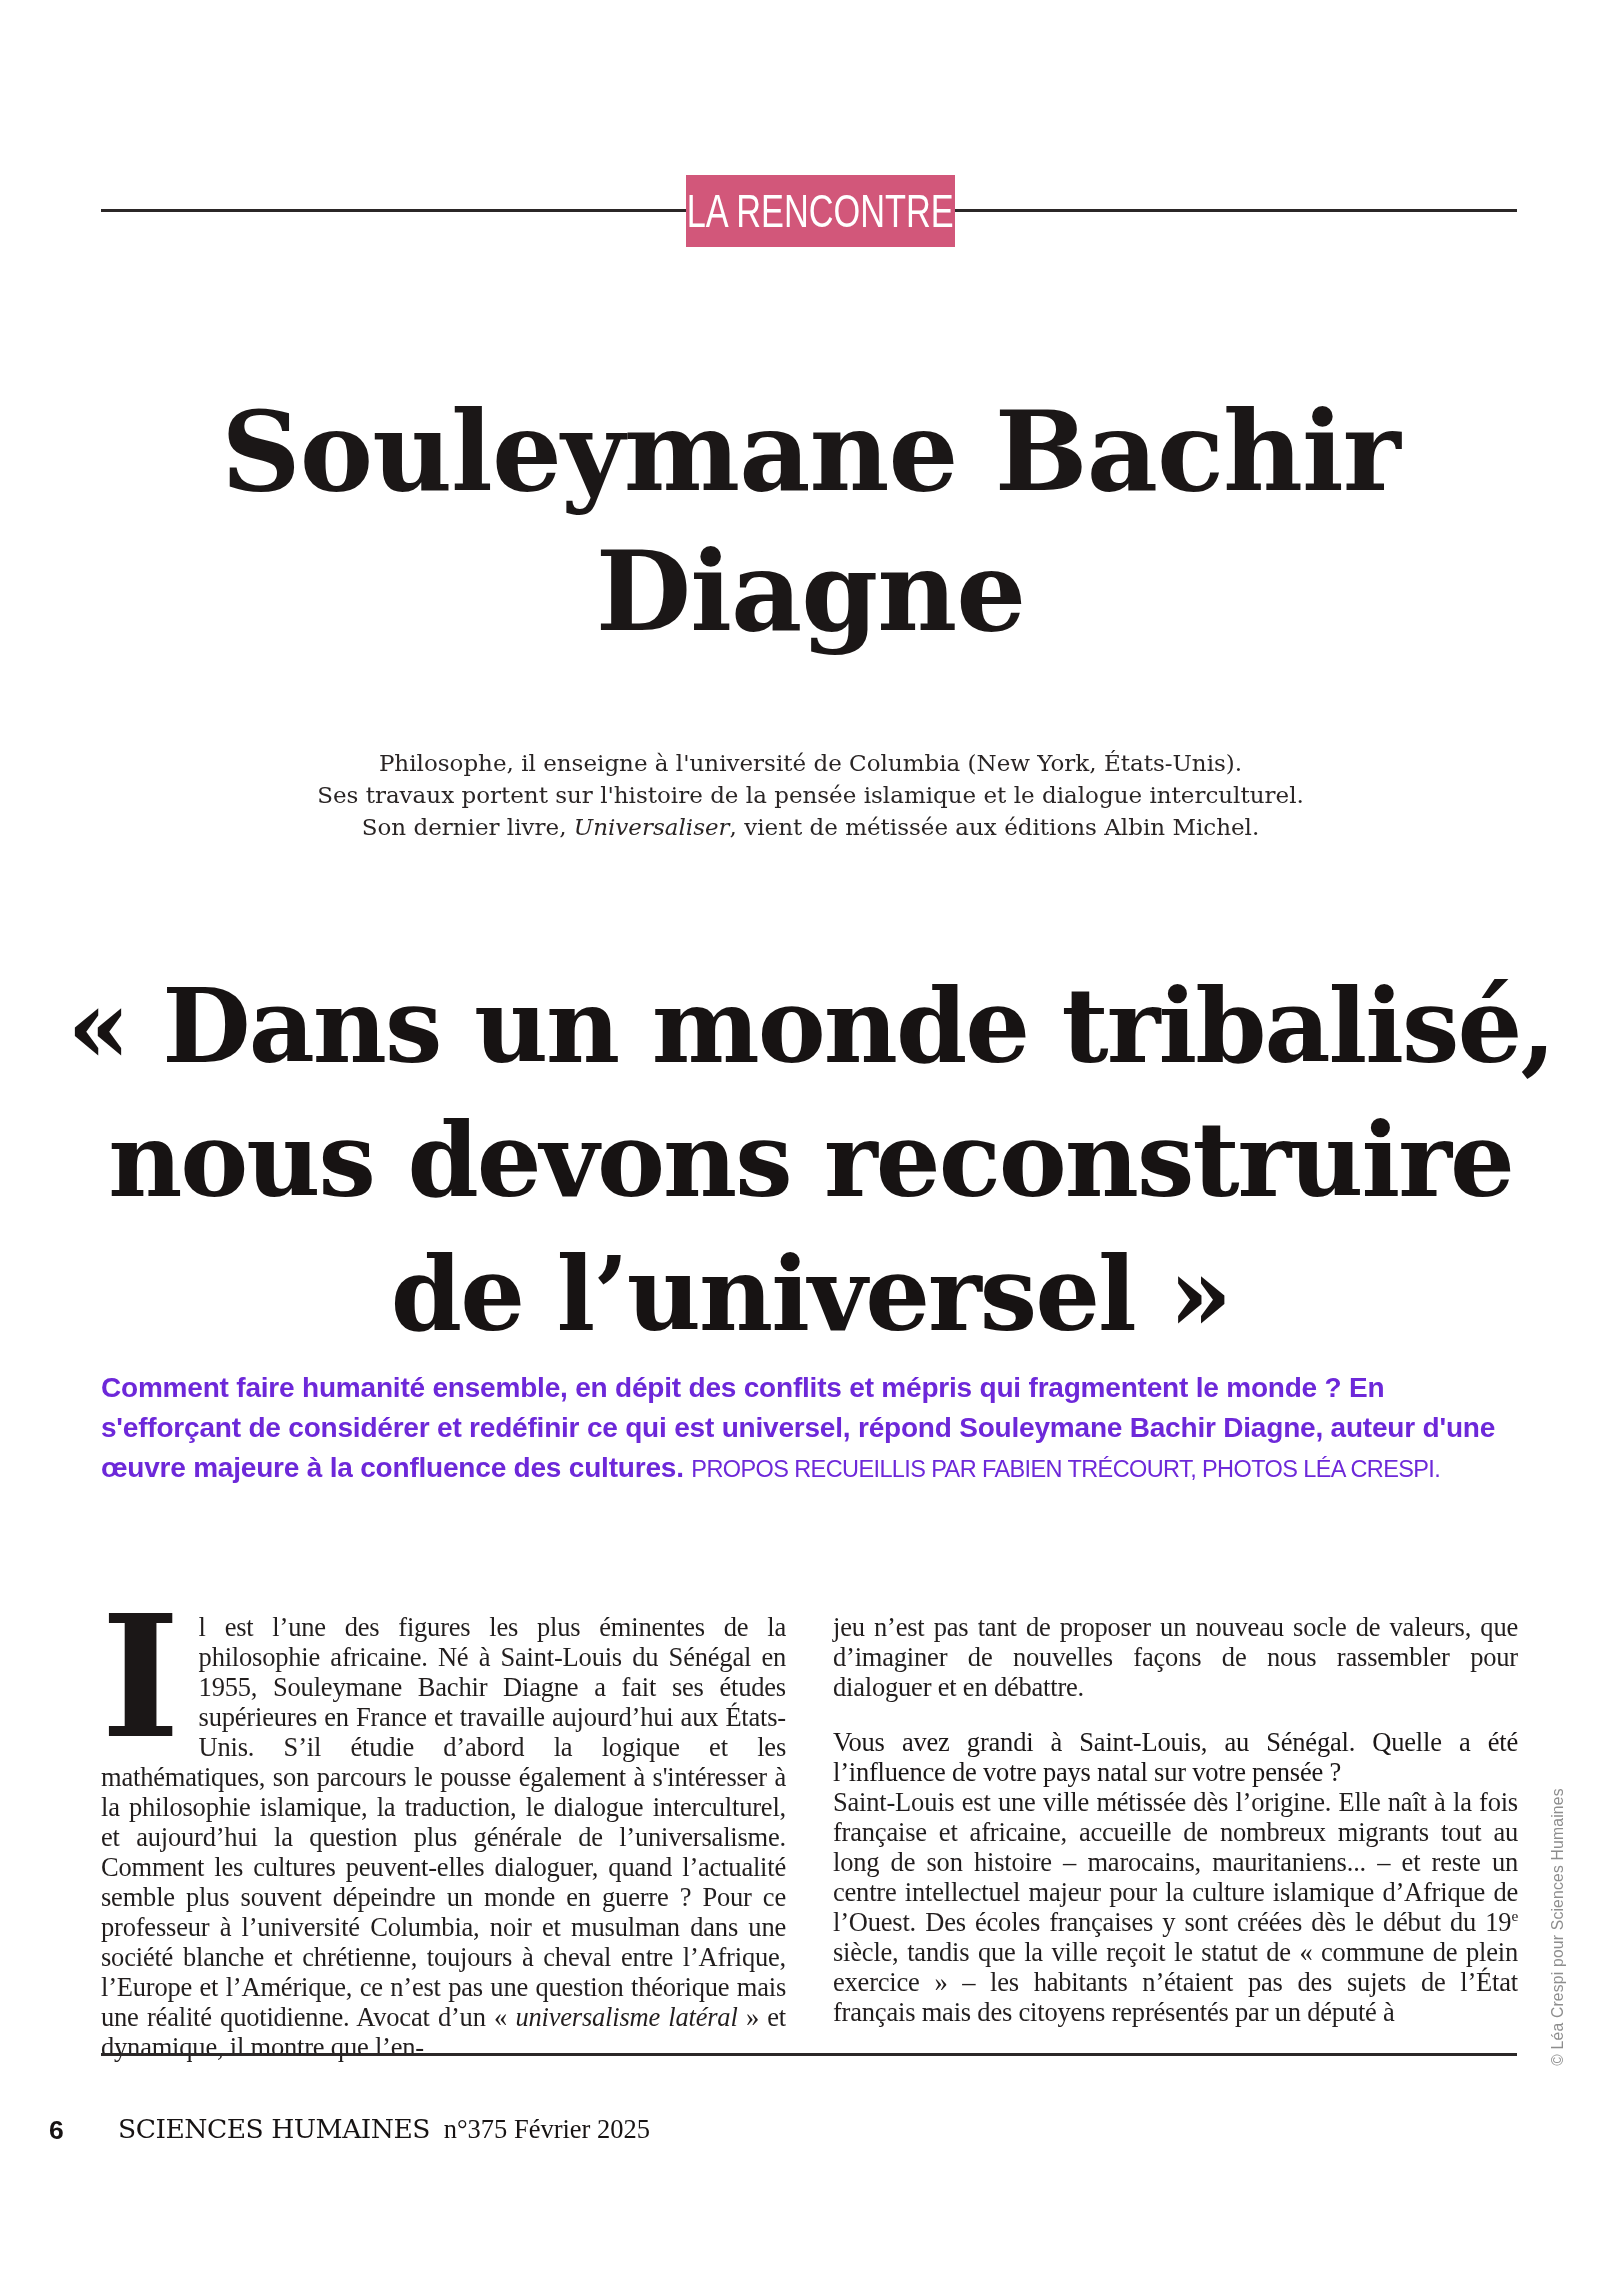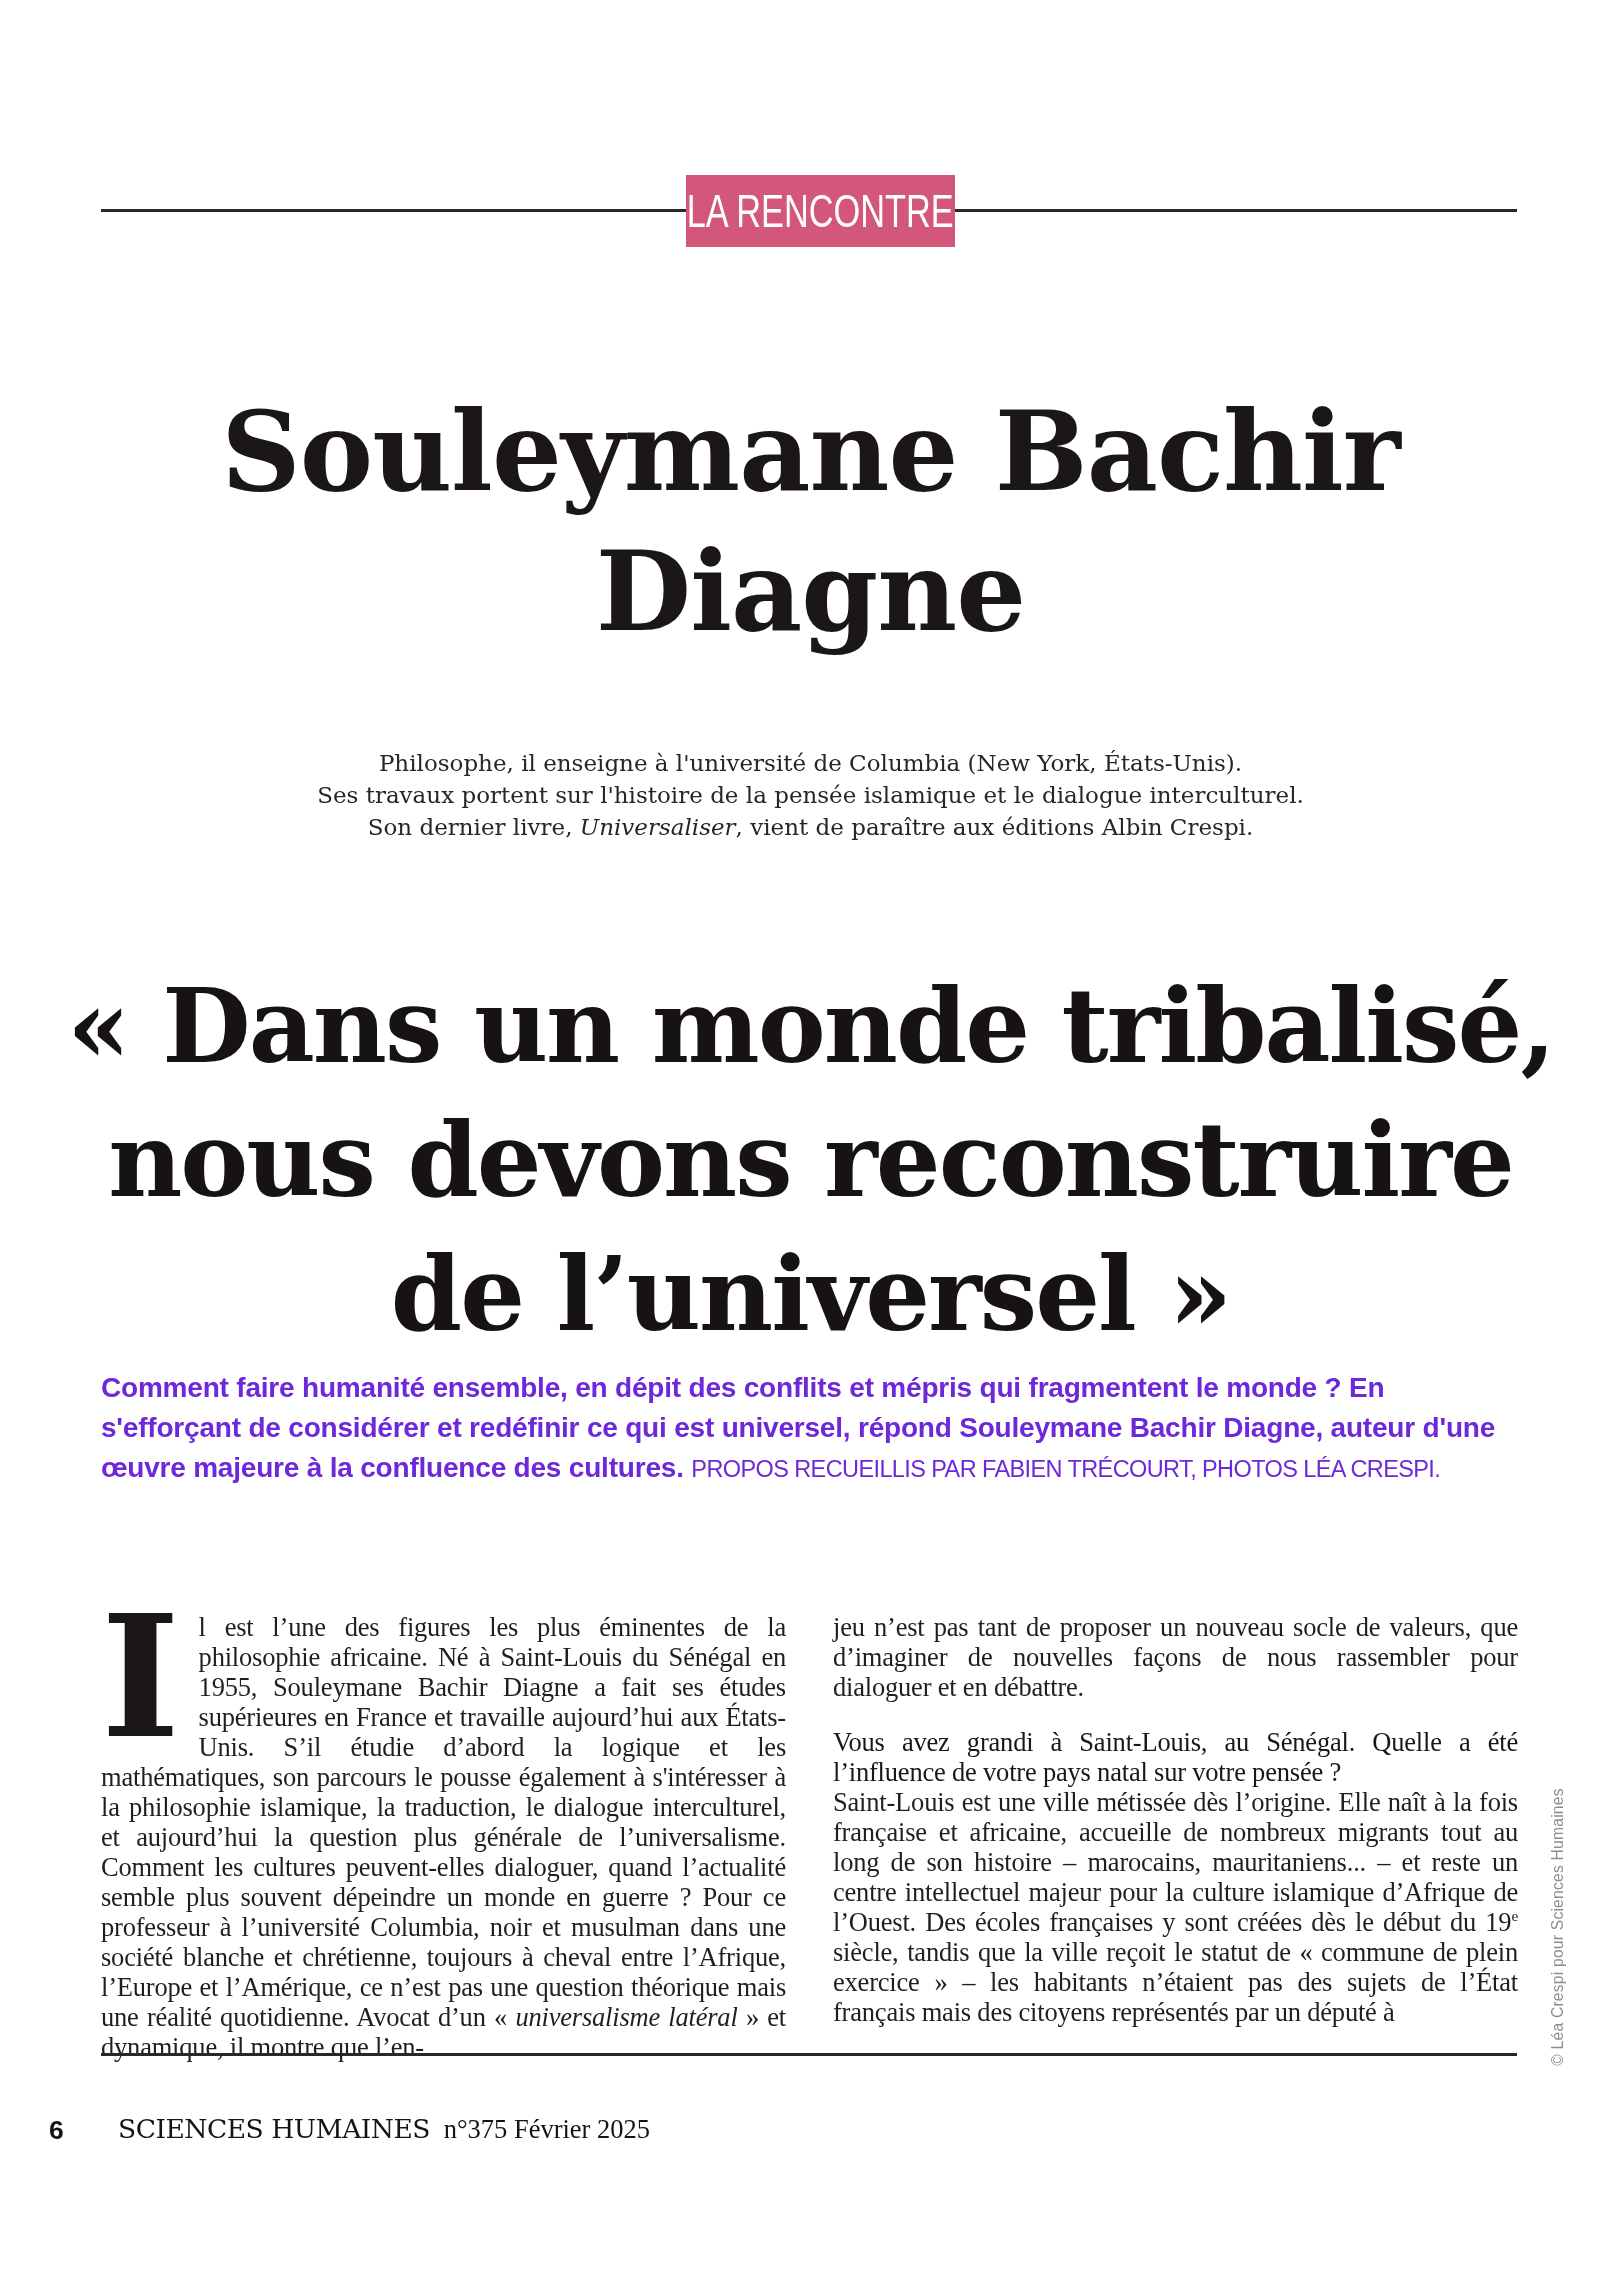--- a/index.html
+++ b/index.html
@@ -114,21 +114,21 @@
   </div>
 
   <div class="title">
     <div>Souleymane Bachir</div>
     <div>Diagne</div>
   </div>
 
   <div class="subtitle">
     <div>Philosophe, il enseigne à l'université de Columbia (New York, États-Unis).</div>
     <div>Ses travaux portent sur l'histoire de la pensée islamique et le dialogue interculturel.</div>
-    <div><span>Son dernier livre, </span><i>Universaliser</i><span>, vient de paraître aux éditions Albin Crespi.</span></div>
+    <div><span>Son dernier livre, </span><i>Universaliser</i><span>, vient de métissée aux éditions Albin Michel.</span></div>
   </div>
 
   <div class="headline">
     <div>« Dans un monde tribalisé,</div>
     <div>nous devons reconstruire</div>
     <div>de l’universel »</div>
   </div>
 
   <div class="standfirst"><span>Comment faire humanité ensemble, en dépit des conflits et mépris qui fragmentent le monde ? En s'efforçant de considérer et redéfinir ce qui est universel, répond Souleymane Bachir Diagne, auteur d'une œuvre majeure à la confluence des cultures. </span><span class="byline">PROPOS RECUEILLIS PAR FABIEN TRÉCOURT, PHOTOS LÉA CRESPI.</span></div>
 

